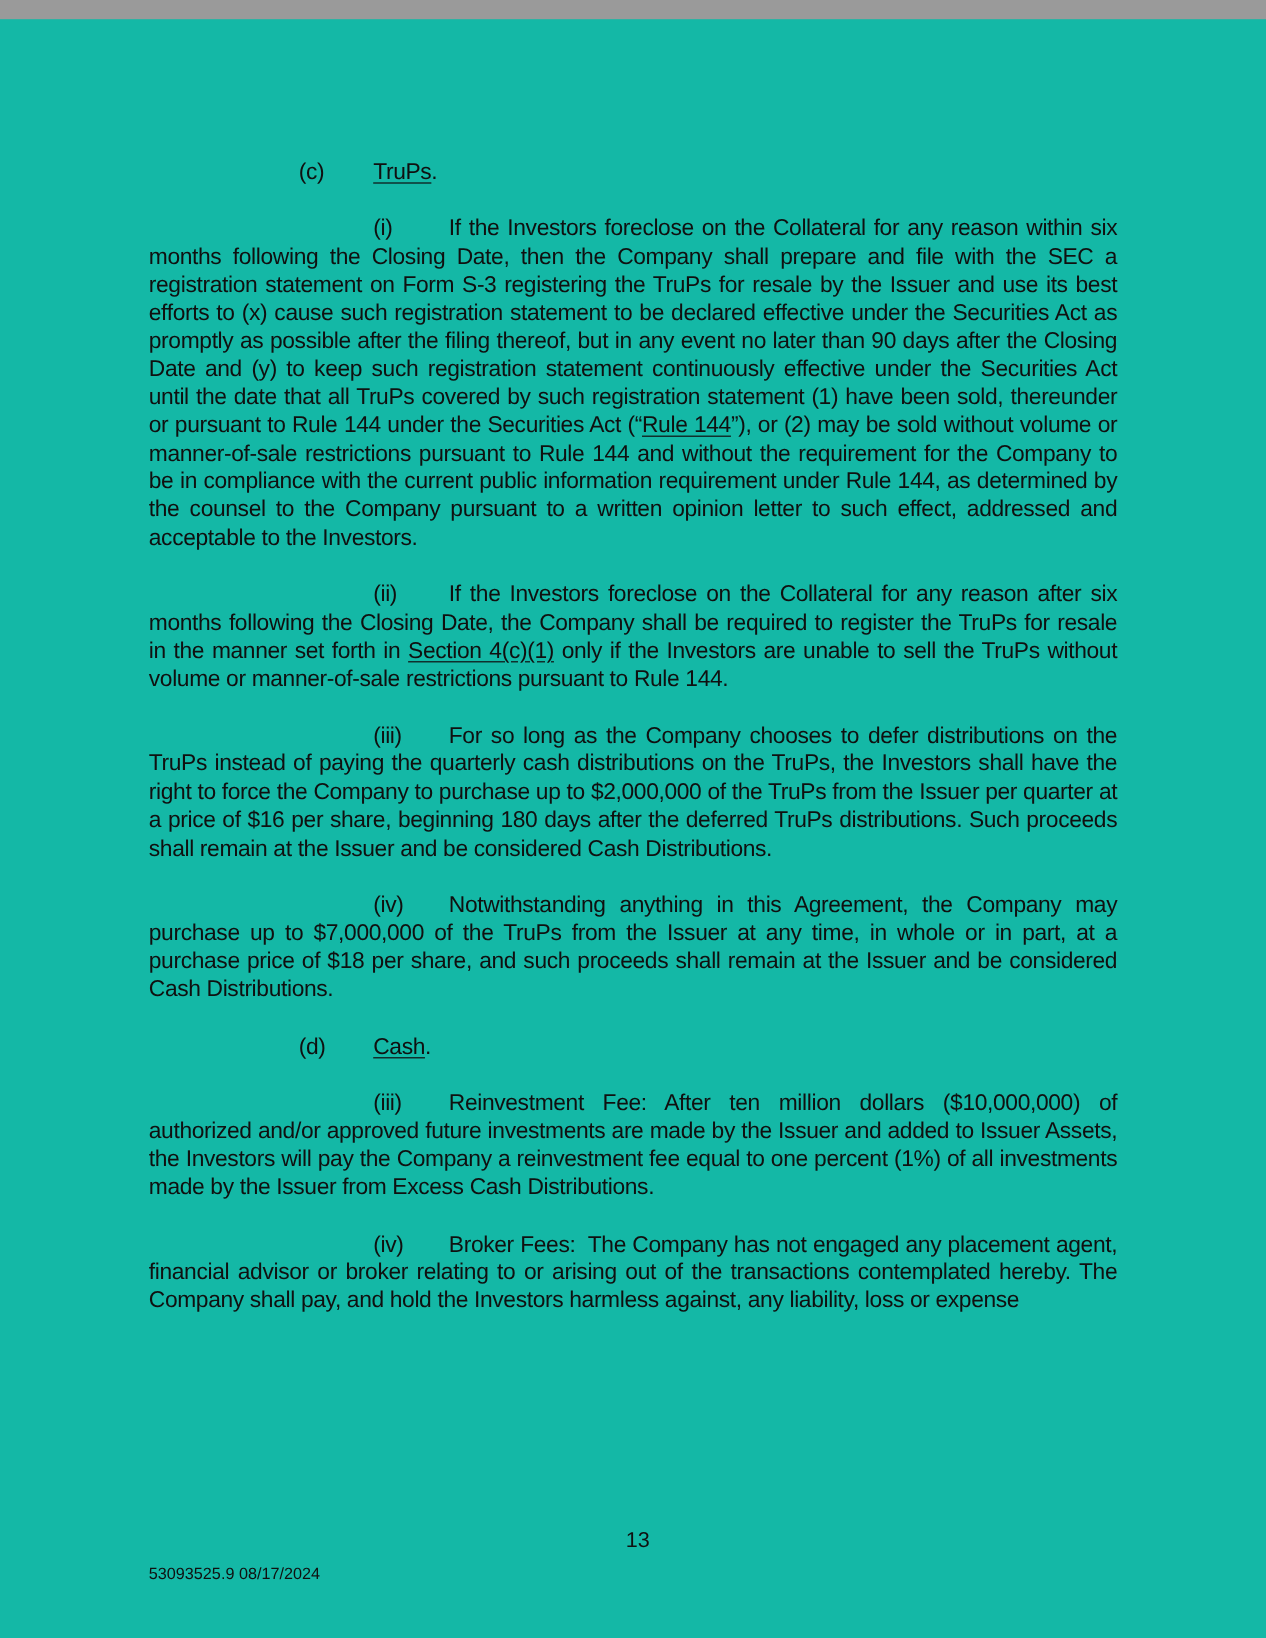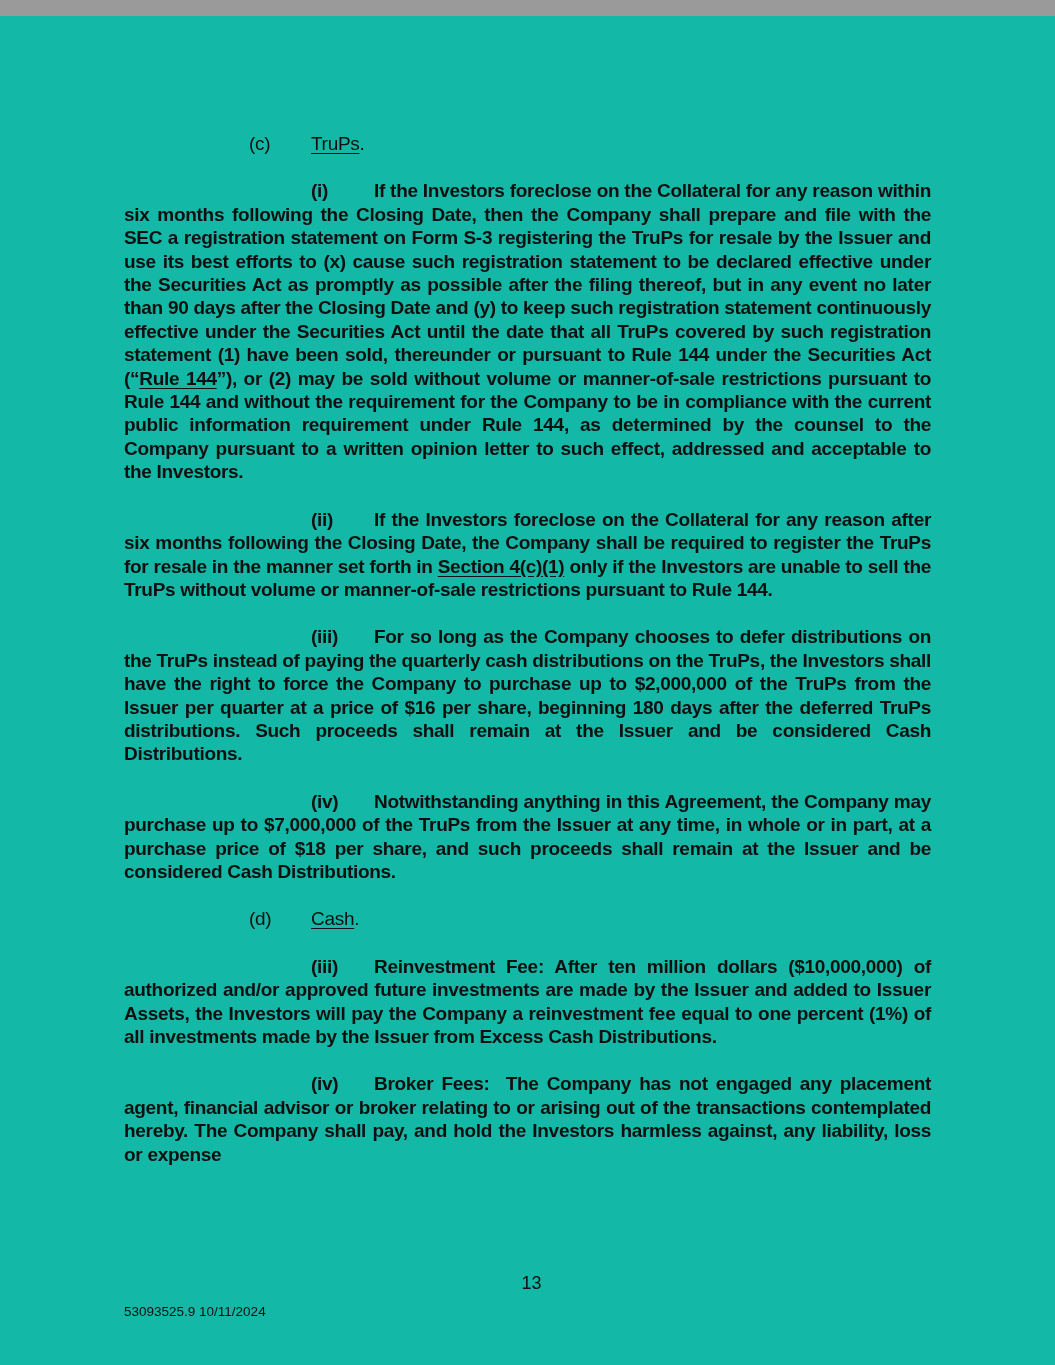--- a/index.html
+++ b/index.html
@@ -25,21 +25,20 @@
   }
   .block {
     font-size: 19px;
     line-height: 23.4px;
     letter-spacing: -0.3px;
     margin: 0 0 24px 0;
   }
   .para {
     text-align: justify;
     text-indent: 187px;
-    font-weight: bold;
   }
   .heading {
     text-align: left;
     text-indent: 125px;
   }
   .num {
     display: inline-block;
     text-indent: 0;
   }
   .para .num { min-width: 63px; }
@@ -85,14 +84,14 @@
 
 
 
     <div class="block para"><span class="num">(iii)</span><span><span>Reinvestment Fee: After ten million dollars ($10,000,000) of authorized and/or approved future investments are made by the Issuer and added to Issuer Assets, the Investors will pay the Company a reinvestment fee equal to one percent (1%) of all investments made by the Issuer from Excess Cash Distributions.</span></span></div>
 
     <div class="block para"><span class="num">(iv)</span><span><span>Broker Fees:&nbsp; The Company has not engaged any placement agent, financial advisor or broker relating to or arising out of the transactions contemplated hereby. The Company shall pay, and hold the Investors harmless against, any liability, loss or expense</span></span></div>
 
   </div>
 
   <div class="pageno">13</div>
-  <div class="docid">53093525.9 10/11/2024</div>
+  <div class="docid">53093525.9 08/17/2024</div>
 </div>
 
 </body></html>

